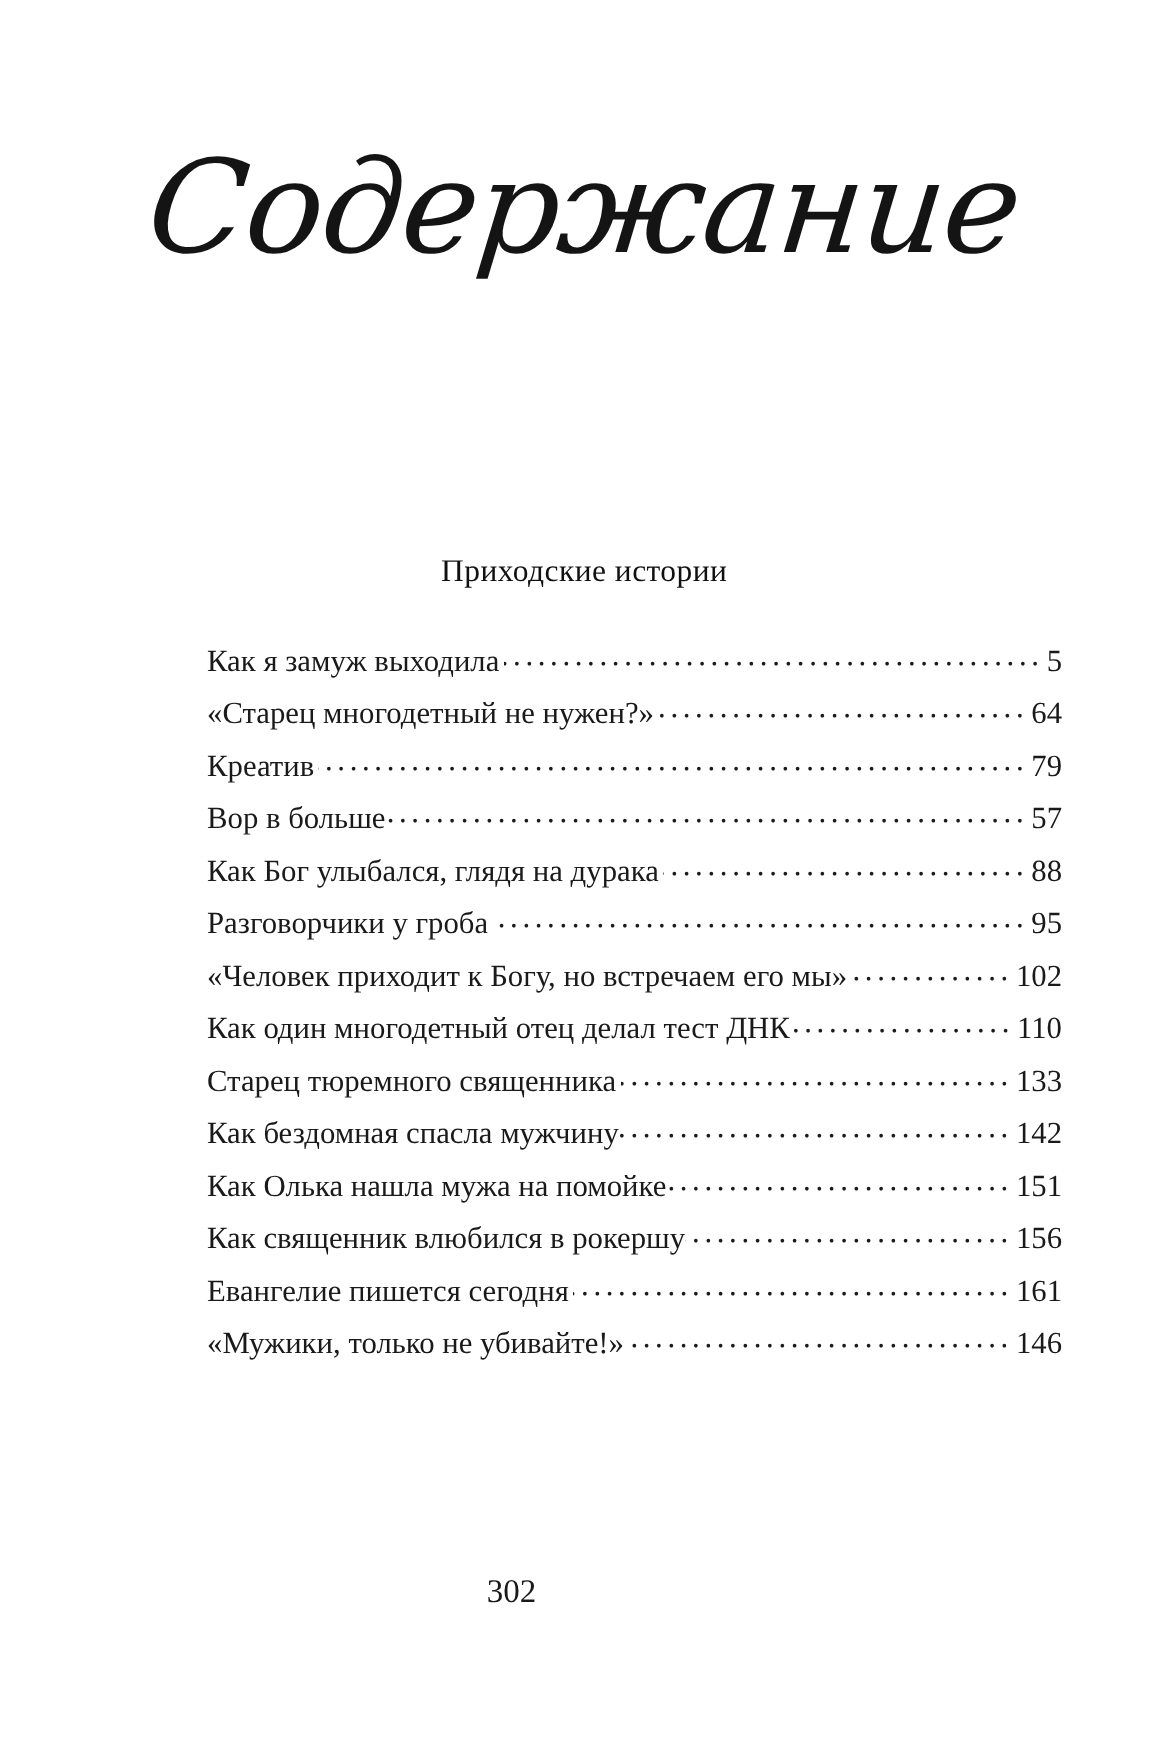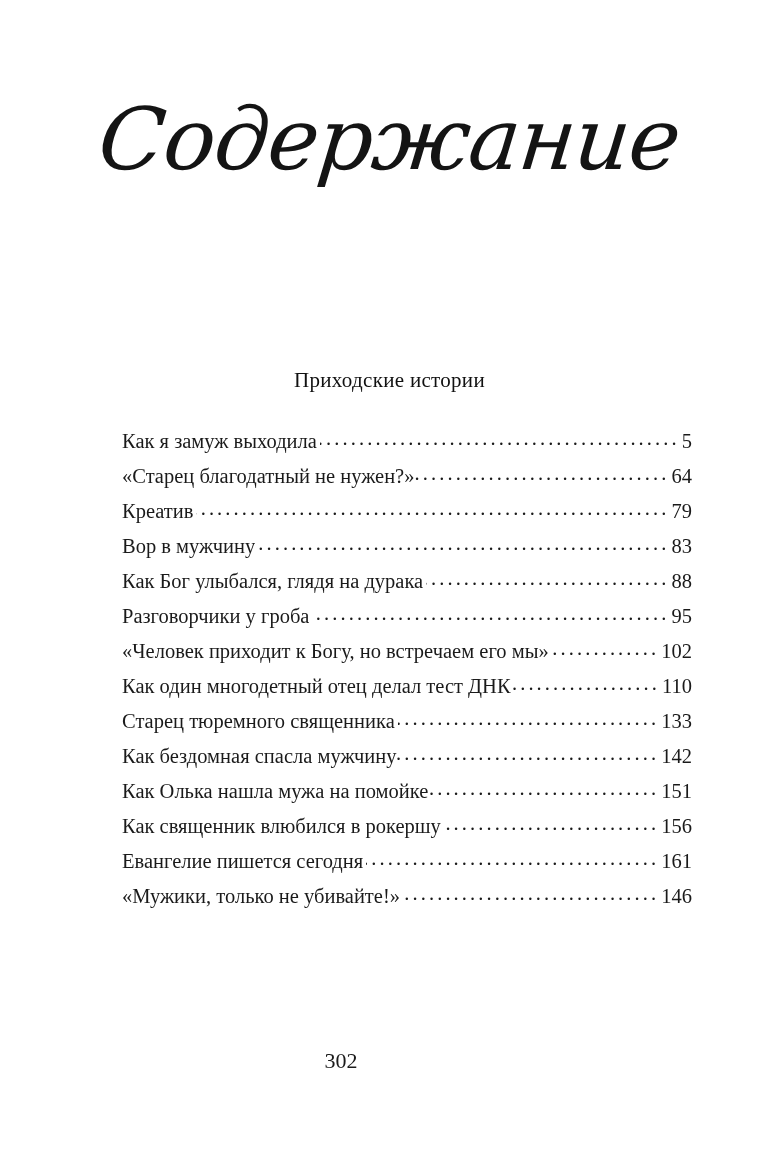--- a/index.html
+++ b/index.html
@@ -52,21 +52,21 @@
     font-family: "Liberation Serif", "DejaVu Serif", serif;
     font-weight: 400;
     font-size: 21px;
     letter-spacing: 0.3px;
     color: #111111;
   }
 
   
   .toc-list {
     position: absolute;
-    left: 122px;
+    left: 138px;
     top: 424px;
     width: 570px;
   }
 
   .toc-entry {
     display: flex;
     align-items: baseline;
     width: 100%;
     height: 35px;
     font-size: 20.5px;
@@ -134,33 +134,33 @@
 
   <div class="section-heading">Приходские истории</div>
 
   <div class="toc-list">
       <div class="toc-entry">
         <span class="entry-title">Как я замуж выходила</span>
         <span class="entry-leader"></span>
         <span class="entry-page">5</span>
       </div>
       <div class="toc-entry tight">
-        <span class="entry-title">«Старец благодатный не нужен?»</span>
+        <span class="entry-title">«Старец многодетный не нужен?»</span>
         <span class="entry-leader"></span>
         <span class="entry-page">64</span>
       </div>
       <div class="toc-entry">
         <span class="entry-title">Креатив</span>
         <span class="entry-leader"></span>
         <span class="entry-page">79</span>
       </div>
       <div class="toc-entry tight">
-        <span class="entry-title">Вор в мужчину</span>
-        <span class="entry-leader"></span>
-        <span class="entry-page">83</span>
+        <span class="entry-title">Вор в больше</span>
+        <span class="entry-leader"></span>
+        <span class="entry-page">57</span>
       </div>
       <div class="toc-entry">
         <span class="entry-title">Как Бог улыбался, глядя на дурака</span>
         <span class="entry-leader"></span>
         <span class="entry-page">88</span>
       </div>
       <div class="toc-entry">
         <span class="entry-title">Разговорчики у гроба</span>
         <span class="entry-leader"></span>
         <span class="entry-page">95</span>

